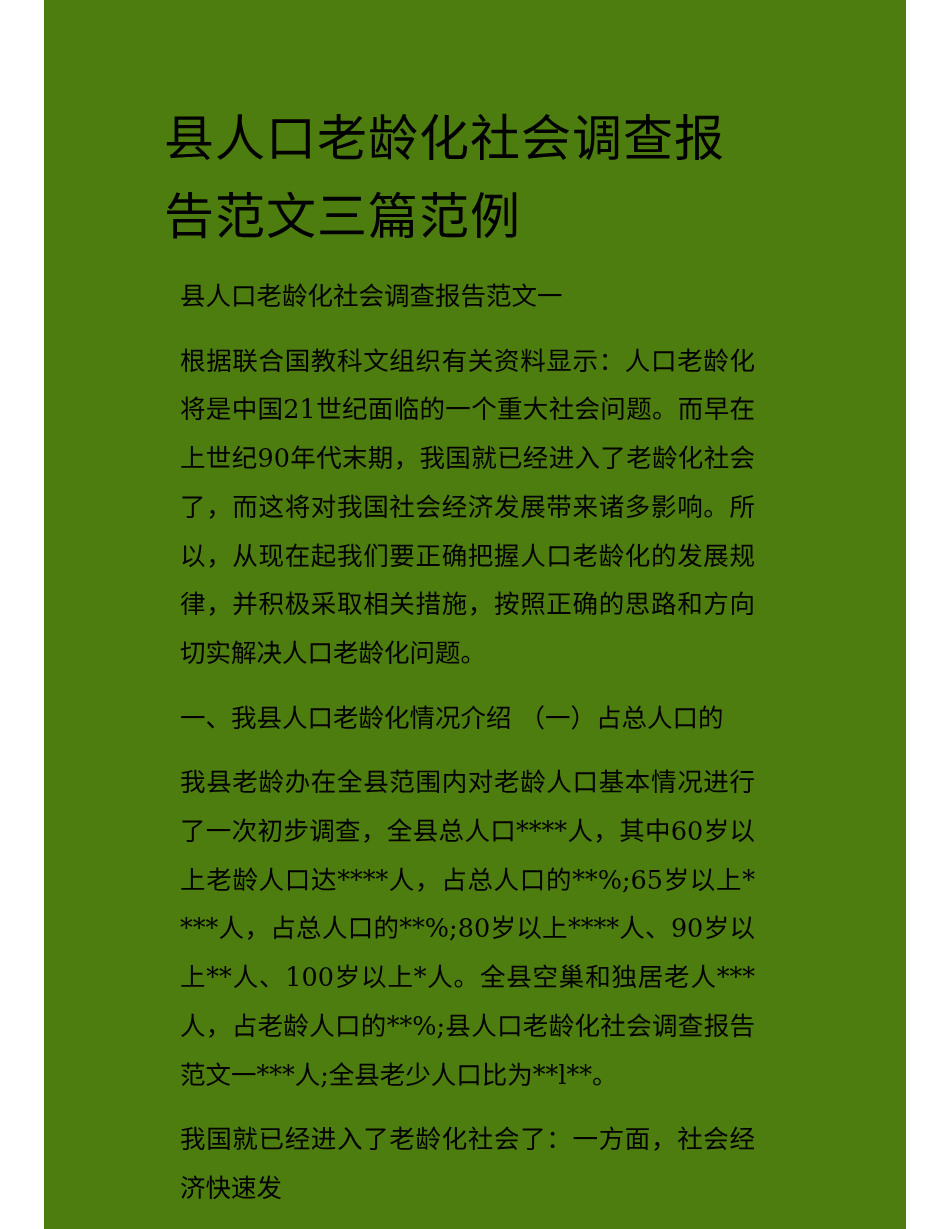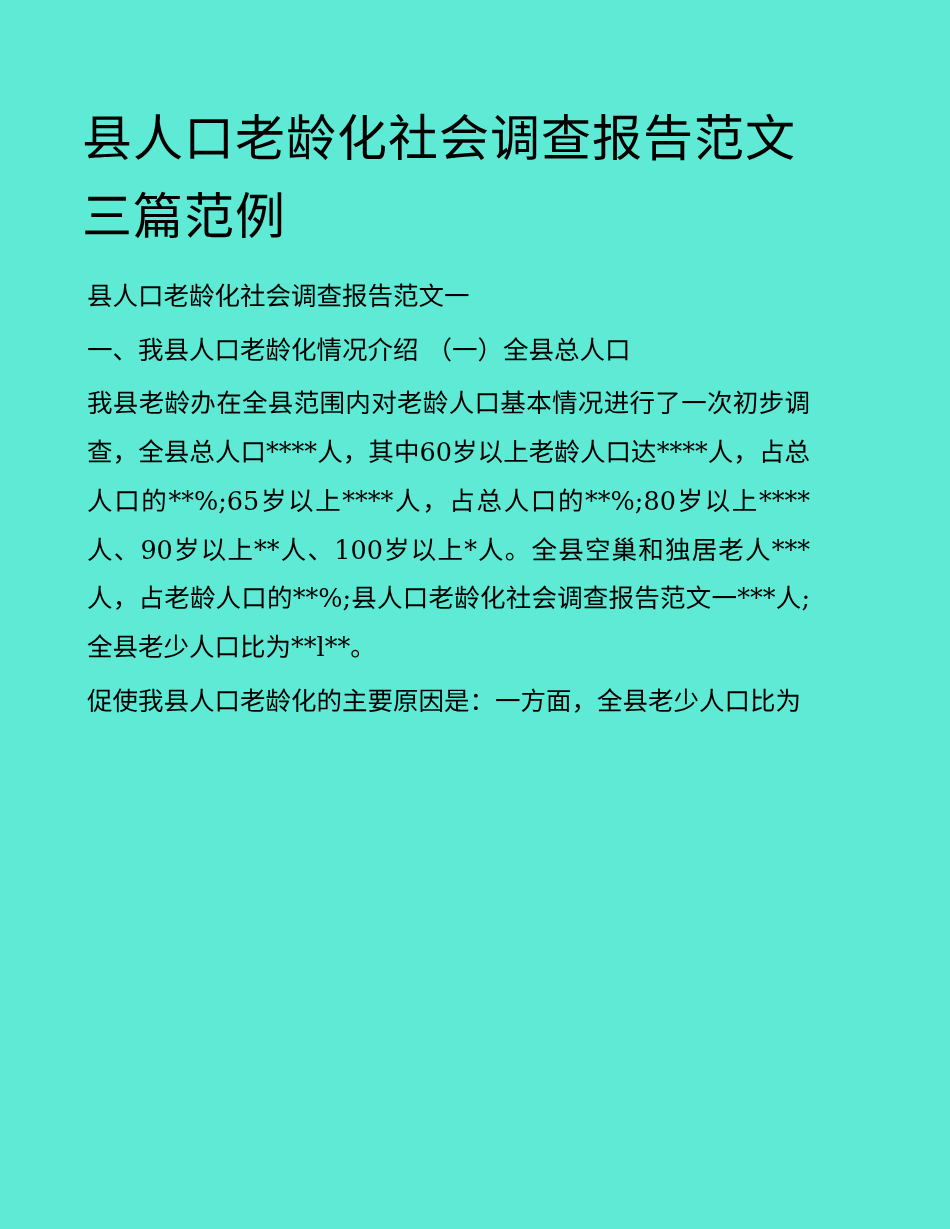--- a/index.html
+++ b/index.html
@@ -5,54 +5,55 @@
   html, body {
     margin: 0;
     padding: 0;
   }
   body {
     font-family: "DejaVu Serif", "Liberation Serif", serif;
     background: #ffffff;
   }
   .page {
     position: relative;
-    width: 950px;
+    width: 862px;
     height: 1229px;
     margin: 0 auto;
-    background: #5eead4;
+    background: #4d7c0f;
     color: #000000;
     overflow: hidden;
     box-sizing: border-box;
-    padding: 100px 135px 0 82px;
+    padding: 100px 135px 0 120px;
   }
   .doc-title {
     margin: 0 0 16px 0;
     font-size: 50px;
     font-weight: 400;
     line-height: 78px;
     letter-spacing: 1px;
     color: #000000;
     text-align: left;
     word-break: break-all;
   }
   .doc-body p {
-    margin: 5px;
+    margin: 16px;
     font-size: 25.5px;
     line-height: 48.7px;
     text-align: justify;
     text-justify: inter-ideograph;
     word-break: break-all;
     color: #000000;
   }
 </style>
 </head>
 <body>
 
 <div class="page">
   <h1 class="doc-title">县人口老龄化社会调查报告范文三篇范例</h1>
 
   <div class="doc-body">
     <p>县人口老龄化社会调查报告范文一</p>
-    <p>一、我县人口老龄化情况介绍 （一）全县总人口</p>
+    <p>根据联合国教科文组织有关资料显示：人口老龄化将是中国21世纪面临的一个重大社会问题。而早在上世纪90年代末期，我国就已经进入了老龄化社会了，而这将对我国社会经济发展带来诸多影响。所以，从现在起我们要正确把握人口老龄化的发展规律，并积极采取相关措施，按照正确的思路和方向切实解决人口老龄化问题。</p>
+    <p>一、我县人口老龄化情况介绍 （一）占总人口的</p>
     <p>我县老龄办在全县范围内对老龄人口基本情况进行了一次初步调查，全县总人口****人，其中60岁以上老龄人口达****人，占总人口的**%;65岁以上****人，占总人口的**%;80岁以上****人、90岁以上**人、100岁以上*人。全县空巢和独居老人***人，占老龄人口的**%;县人口老龄化社会调查报告范文一***人;全县老少人口比为**l**。</p>
-    <p>促使我县人口老龄化的主要原因是：一方面，全县老少人口比为</p>
+    <p>我国就已经进入了老龄化社会了：一方面，社会经济快速发</p>
   </div>
 </div>
 
 </body></html>

